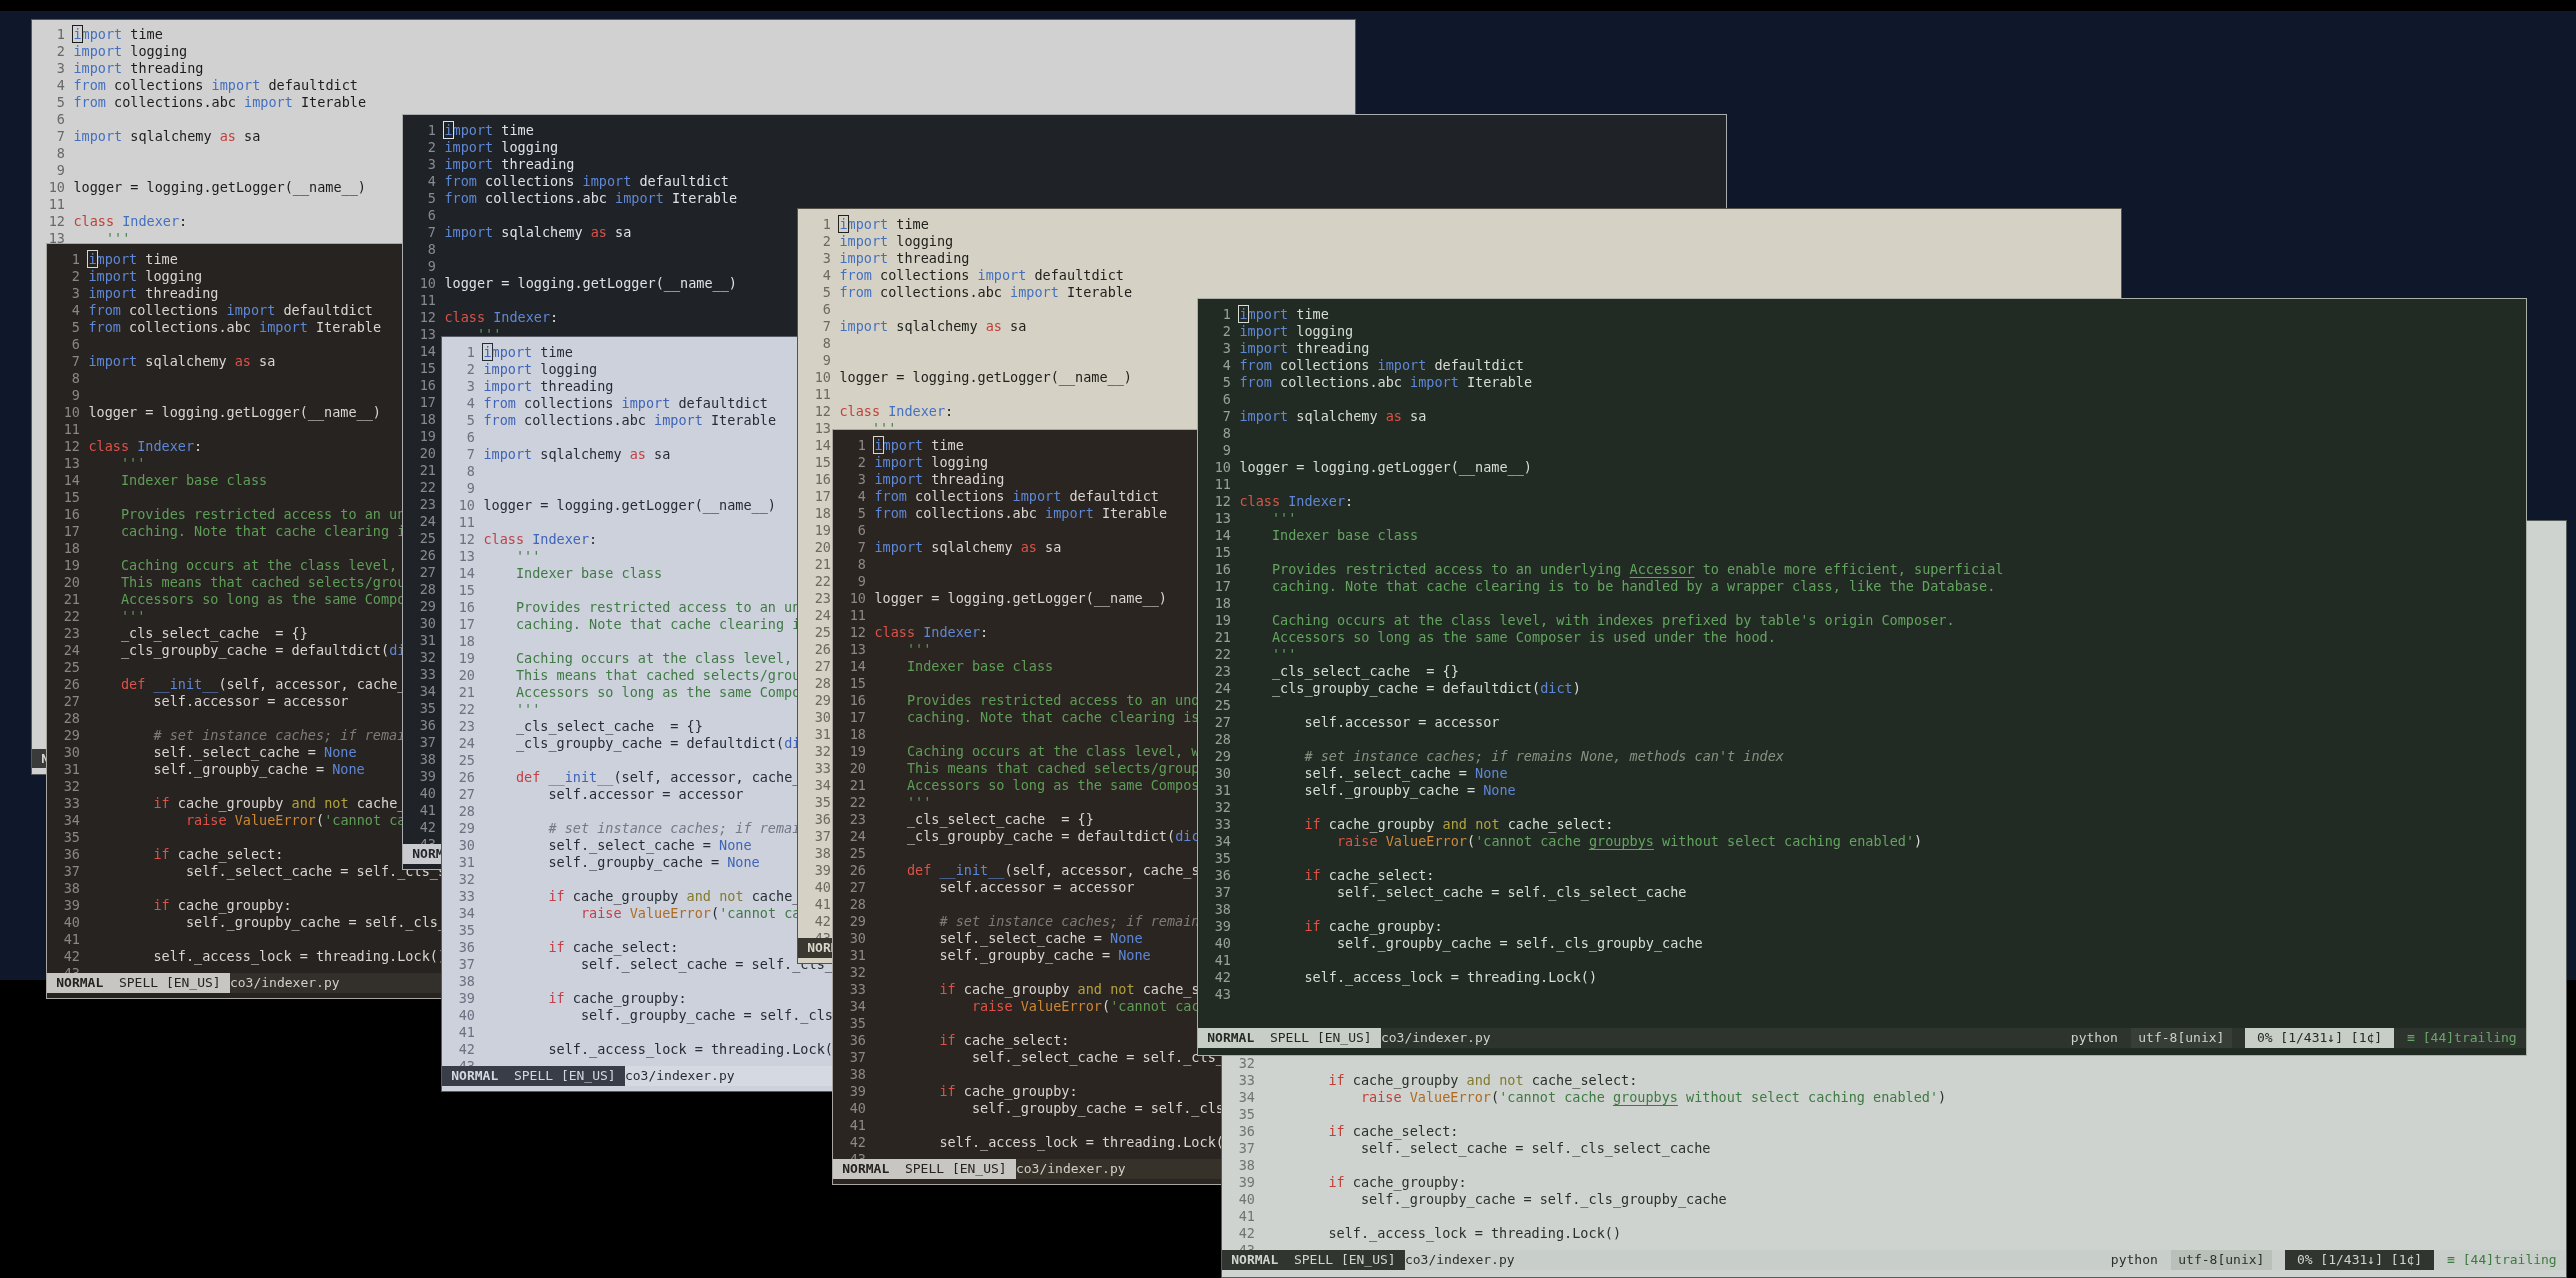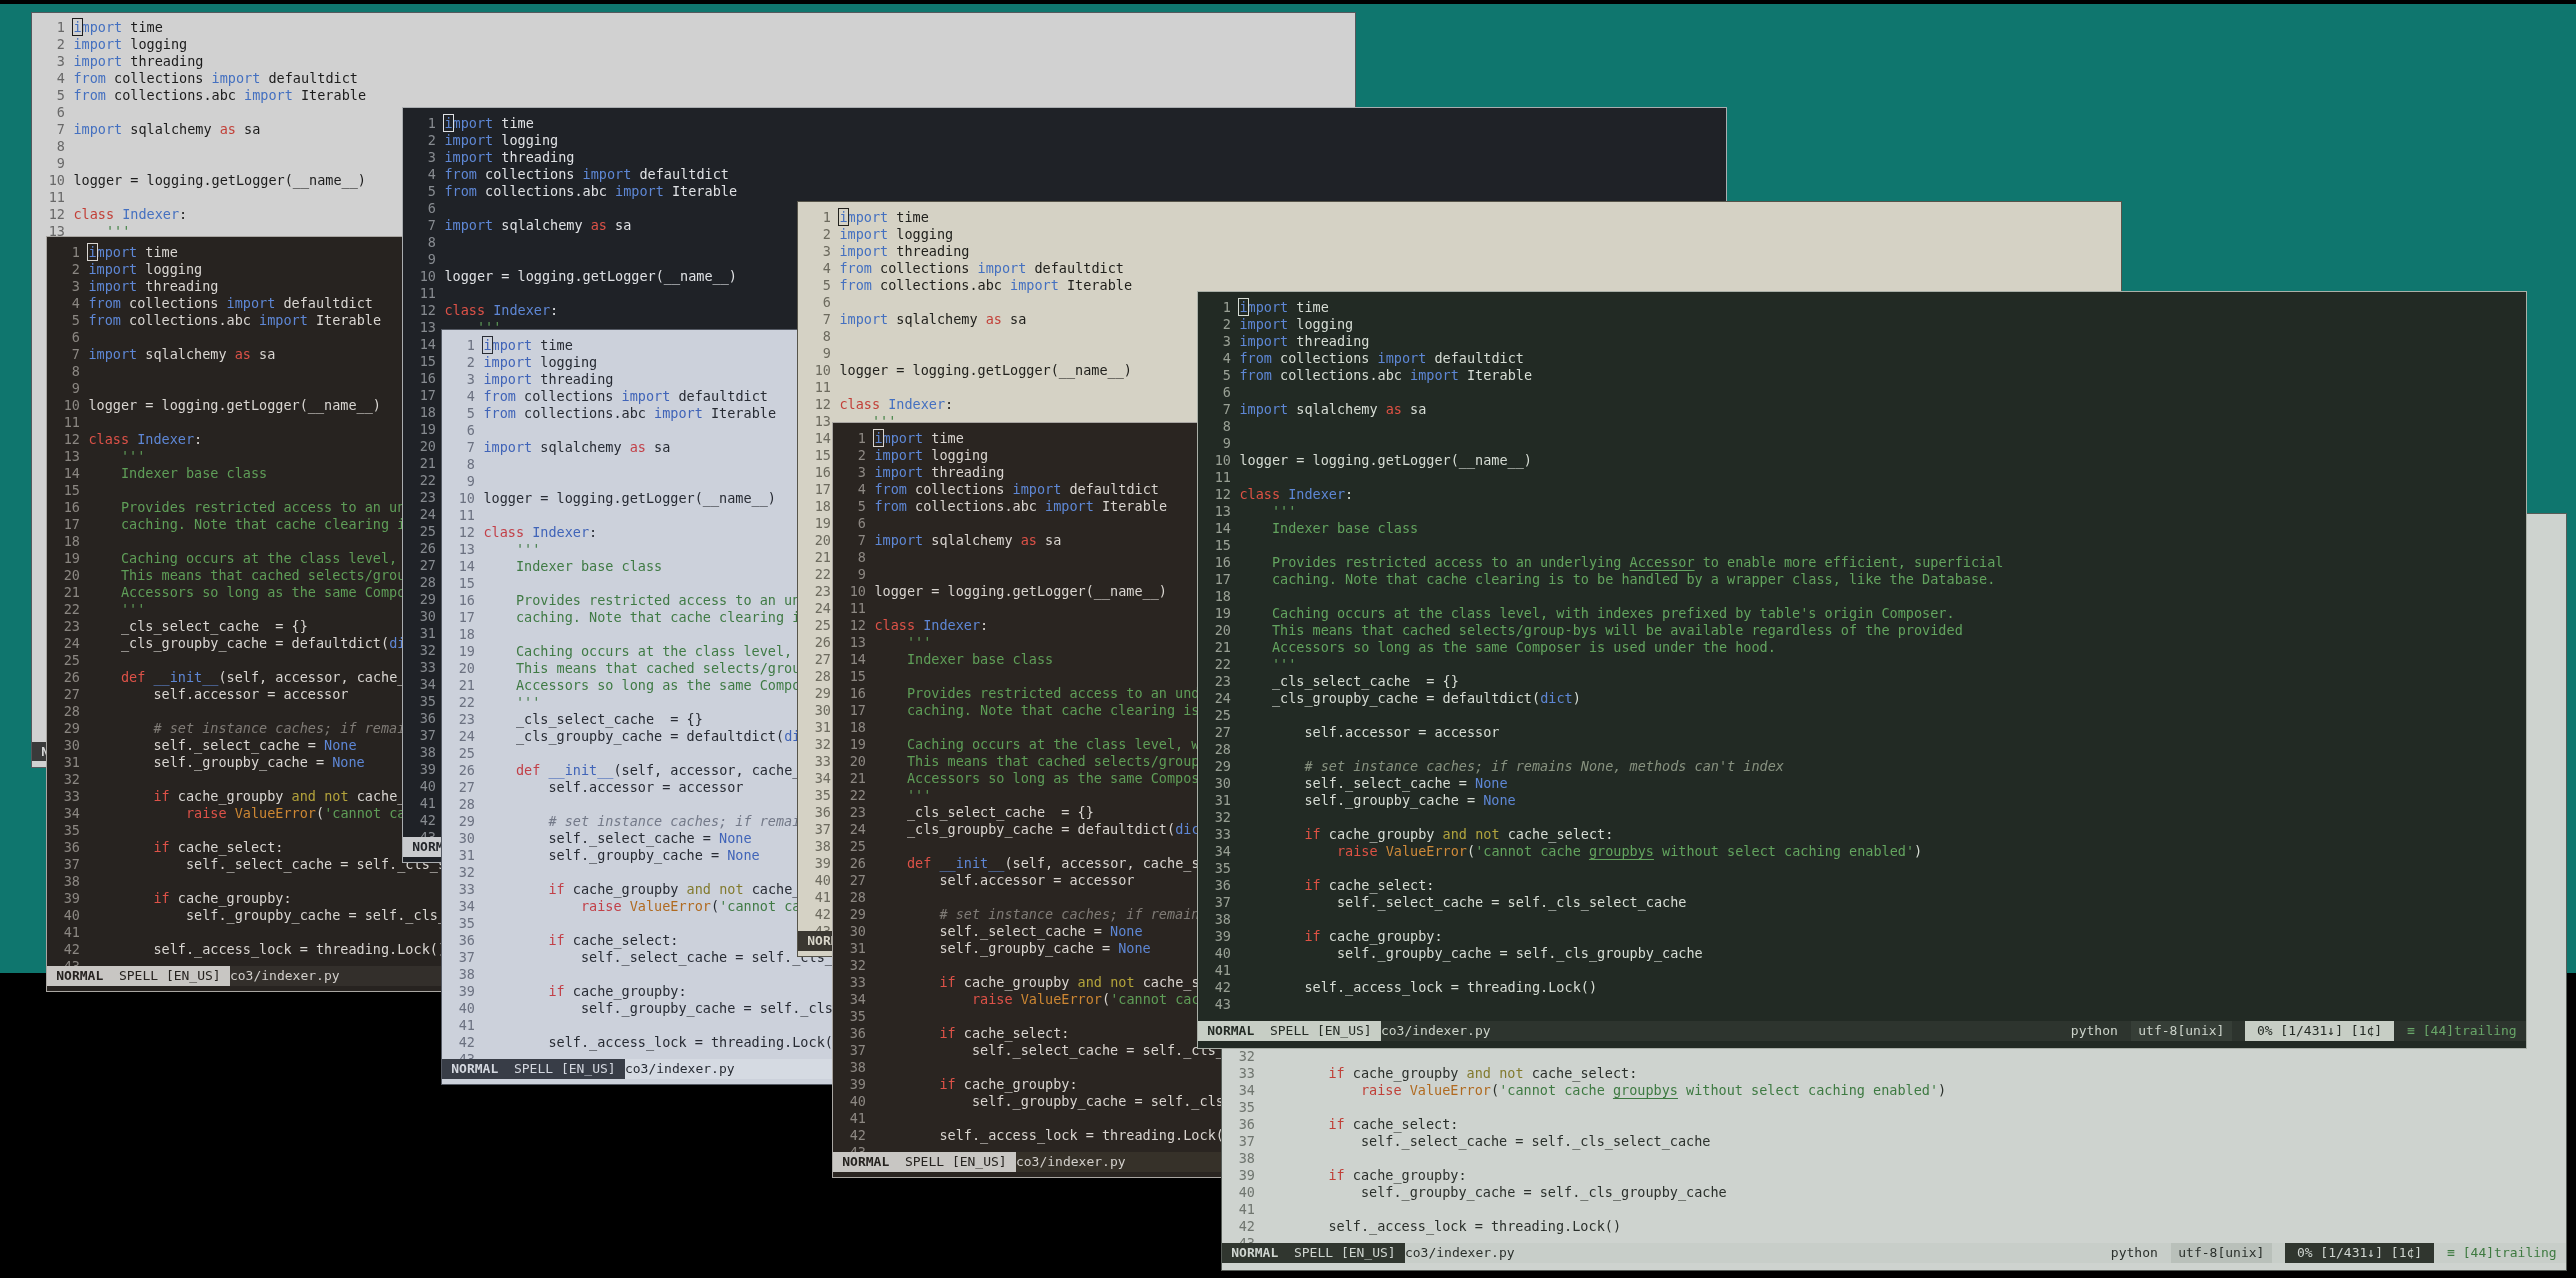--- a/index.html
+++ b/index.html
@@ -1,18 +1,18 @@
 <!DOCTYPE html>
 <html style="font-size:15px"><head>
 <meta charset="utf-8">
 <style>
   html,body{margin:0;padding:0;background:#000;}
   body{width:2576px;height:1279px;overflow:hidden;position:relative;
        font-family:"DejaVu Sans Mono","Liberation Mono",monospace;}
-  #desktop{position:absolute;left:0;top:4px;width:2576px;height:969px;background:#0f766e;}
+  #desktop{position:absolute;left:0;top:11px;width:2576px;height:969px;background:#0f172a;}
   .term-window{position:absolute;box-sizing:border-box;border:0.9px solid var(--border);
        background:var(--bg);color:var(--fg);font-size:13.5px;line-height:17px;overflow:hidden;}
   .code-area{position:absolute;left:0;top:0;right:0;padding-top:6.5px;}
   .code-line{height:17px;white-space:pre;}
   .ln{display:inline-block;width:33px;text-align:right;margin-right:8.4px;color:var(--num);}
   .tok-t{color:var(--fg);}
   .tok-k{color:var(--blue);}
   .tok-b{color:var(--blue);}
   .tok-r{color:var(--red);}
   .tok-s{color:var(--green);}
@@ -386,21 +386,20 @@
         <div class="code-line"><span class="ln">10</span><span class="tok-t">logger = logging.getLogger(__name__)</span></div>
         <div class="code-line"><span class="ln">11</span></div>
         <div class="code-line"><span class="ln">12</span><span class="tok-r">class</span><span class="tok-t"> </span><span class="tok-b">Indexer</span><span class="tok-t">:</span></div>
         <div class="code-line"><span class="ln">13</span><span class="tok-s">    '''</span></div>
         <div class="code-line"><span class="ln">14</span><span class="tok-s">    Indexer base class</span></div>
         <div class="code-line"><span class="ln">15</span></div>
         <div class="code-line"><span class="ln">16</span><span class="tok-s">    Provides restricted access to an underlying </span><span class="tok-su">Accessor</span><span class="tok-s"> to enable more efficient, superficial</span></div>
         <div class="code-line"><span class="ln">17</span><span class="tok-s">    caching. Note that cache clearing is to be handled by a wrapper class, like the Database.</span></div>
         <div class="code-line"><span class="ln">18</span></div>
         <div class="code-line"><span class="ln">19</span><span class="tok-s">    Caching occurs at the class level, with indexes prefixed by table's origin Composer.</span></div>
-        <div class="code-line"><span class="ln">20</span><span class="tok-s">    This means that cached selects/group-bys will be available regardless of the provided</span></div>
         <div class="code-line"><span class="ln">21</span><span class="tok-s">    Accessors so long as the same Composer is used under the hood.</span></div>
         <div class="code-line"><span class="ln">22</span><span class="tok-s">    '''</span></div>
         <div class="code-line"><span class="ln">23</span><span class="tok-t">    _cls_select_cache  = {}</span></div>
         <div class="code-line"><span class="ln">24</span><span class="tok-t">    _cls_groupby_cache = defaultdict(</span><span class="tok-b">dict</span><span class="tok-t">)</span></div>
         <div class="code-line"><span class="ln">25</span></div>
         <div class="code-line"><span class="ln">27</span><span class="tok-t">        self.accessor = accessor</span></div>
         <div class="code-line"><span class="ln">28</span></div>
         <div class="code-line"><span class="ln">29</span><span class="tok-c">        # set instance caches; if remains None, methods can't index</span></div>
         <div class="code-line"><span class="ln">30</span><span class="tok-t">        self._select_cache = </span><span class="tok-b">None</span></div>
         <div class="code-line"><span class="ln">31</span><span class="tok-t">        self._groupby_cache = </span><span class="tok-b">None</span></div>

